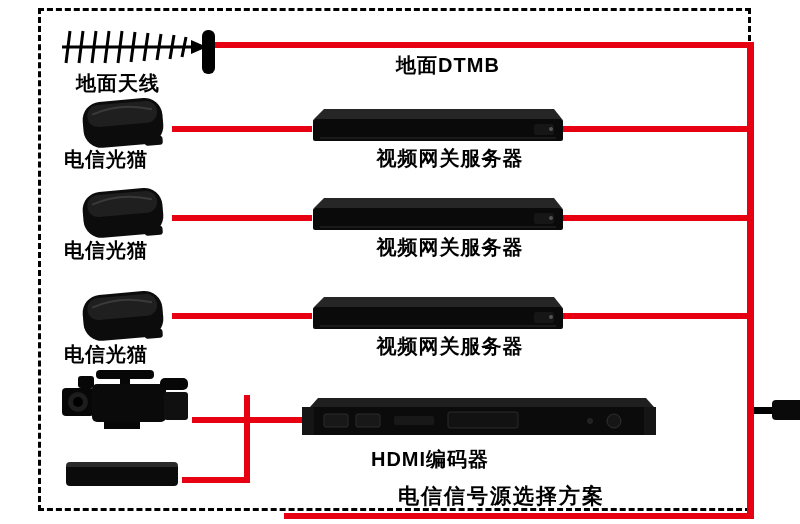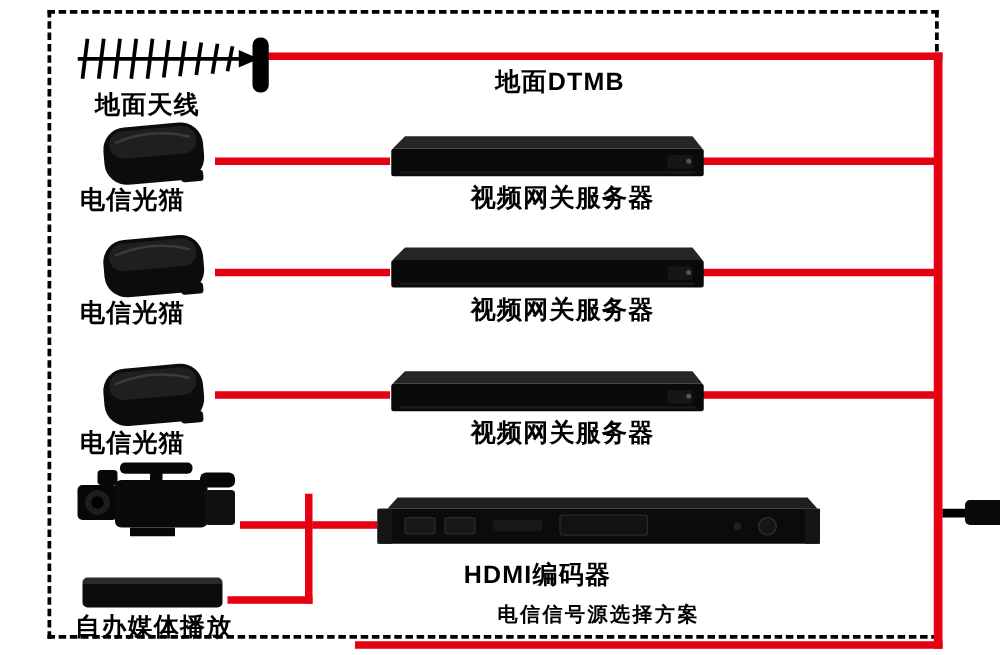--- a/index.html
+++ b/index.html
@@ -12,21 +12,21 @@
     position:absolute; left:38px; top:8px; width:713px; height:503px;
     border:3px dashed var(--border); box-sizing:border-box;
   }
   .hline { position:absolute; height:6px; background:var(--line); }
   .vline { position:absolute; width:7px; background:var(--line); }
   .label {
     position:absolute; font-weight:bold; color:#000; font-size:20px;
     letter-spacing:1px; white-space:nowrap;
   }
   .label.center { text-align:center; }
-  .title-label { font-size:16px; letter-spacing:2px; }
+  .title-label { font-size:21px; letter-spacing:2px; }
   .icon { position:absolute; line-height:0; }
   .mast {
     position:absolute; left:202px; top:30px; width:13px; height:44px;
     background:#000; border-radius:6px;
   }
   .media-box {
     position:absolute; left:66px; top:462px; width:112px; height:24px;
     background:linear-gradient(#2a2a2a 0 22%, #0b0b0b 22%);
     border-radius:4px;
   }
@@ -170,20 +170,19 @@
       <rect x="58" y="18" width="24" height="13" rx="2" fill="#181818" stroke="#2d2d2d"></rect>
       <rect x="96" y="20" width="40" height="9" rx="2" fill="#181818"></rect>
       <rect x="150" y="16" width="70" height="16" rx="2" fill="#121212" stroke="#2a2a2a"></rect>
       <circle cx="292" cy="25" r="3" fill="#222"></circle>
       <circle cx="316" cy="25" r="7" fill="#161616" stroke="#303030"></circle>
     </svg>
   </div>
   <div class="label center" style="left:350px; top:446px; width:160px;">HDMI编码器</div>
 
   <div class="media-box"></div>
-  <div class="label" style="left:60px; top:488px;">自办媒体播放</div>
 
   <div class="label title-label" style="left:398px; top:482px;">电信信号源选择方案</div>
 
   <div class="cable-stem"></div>
   <div class="cable-head"></div>
 
 </div>
 
 </body></html>

